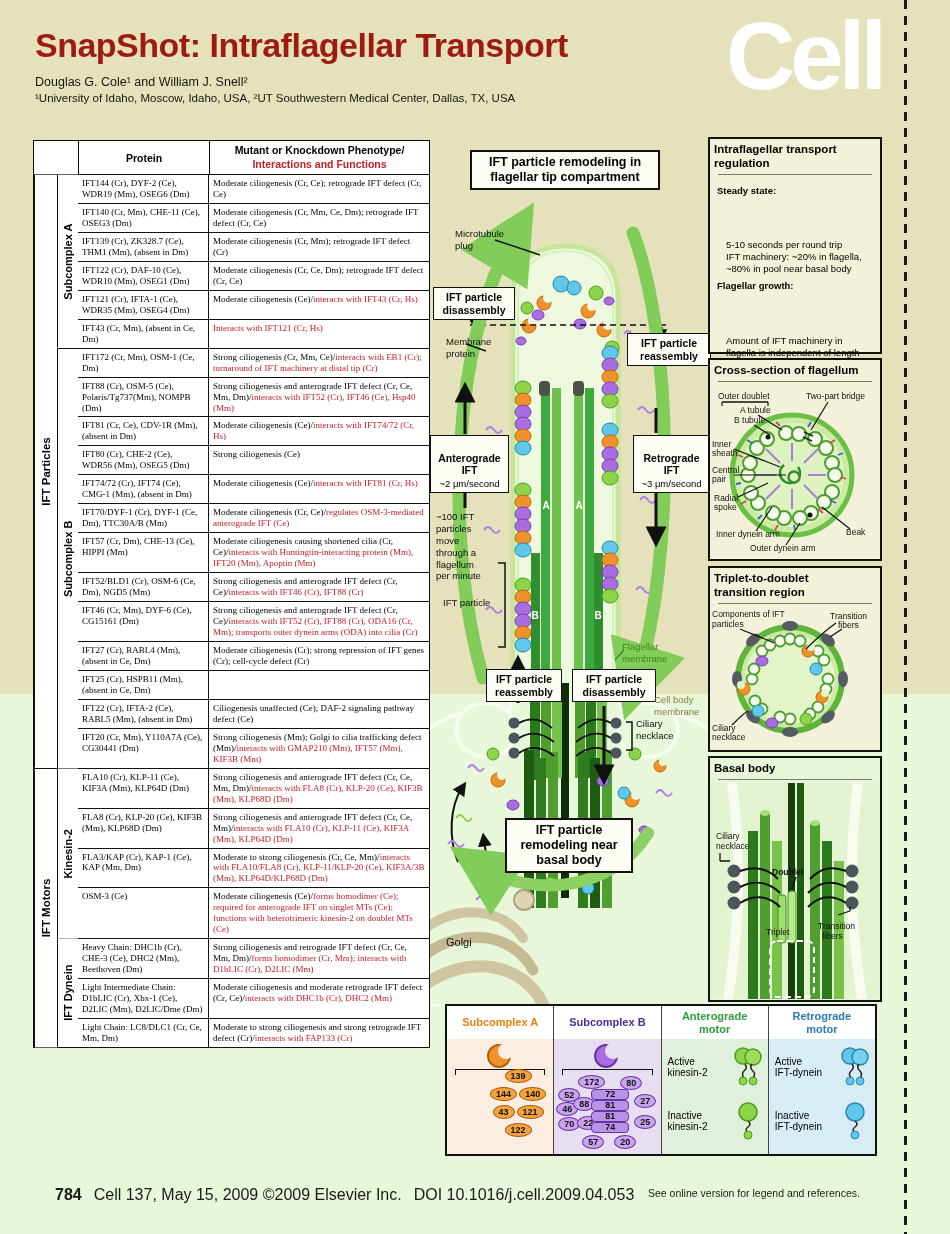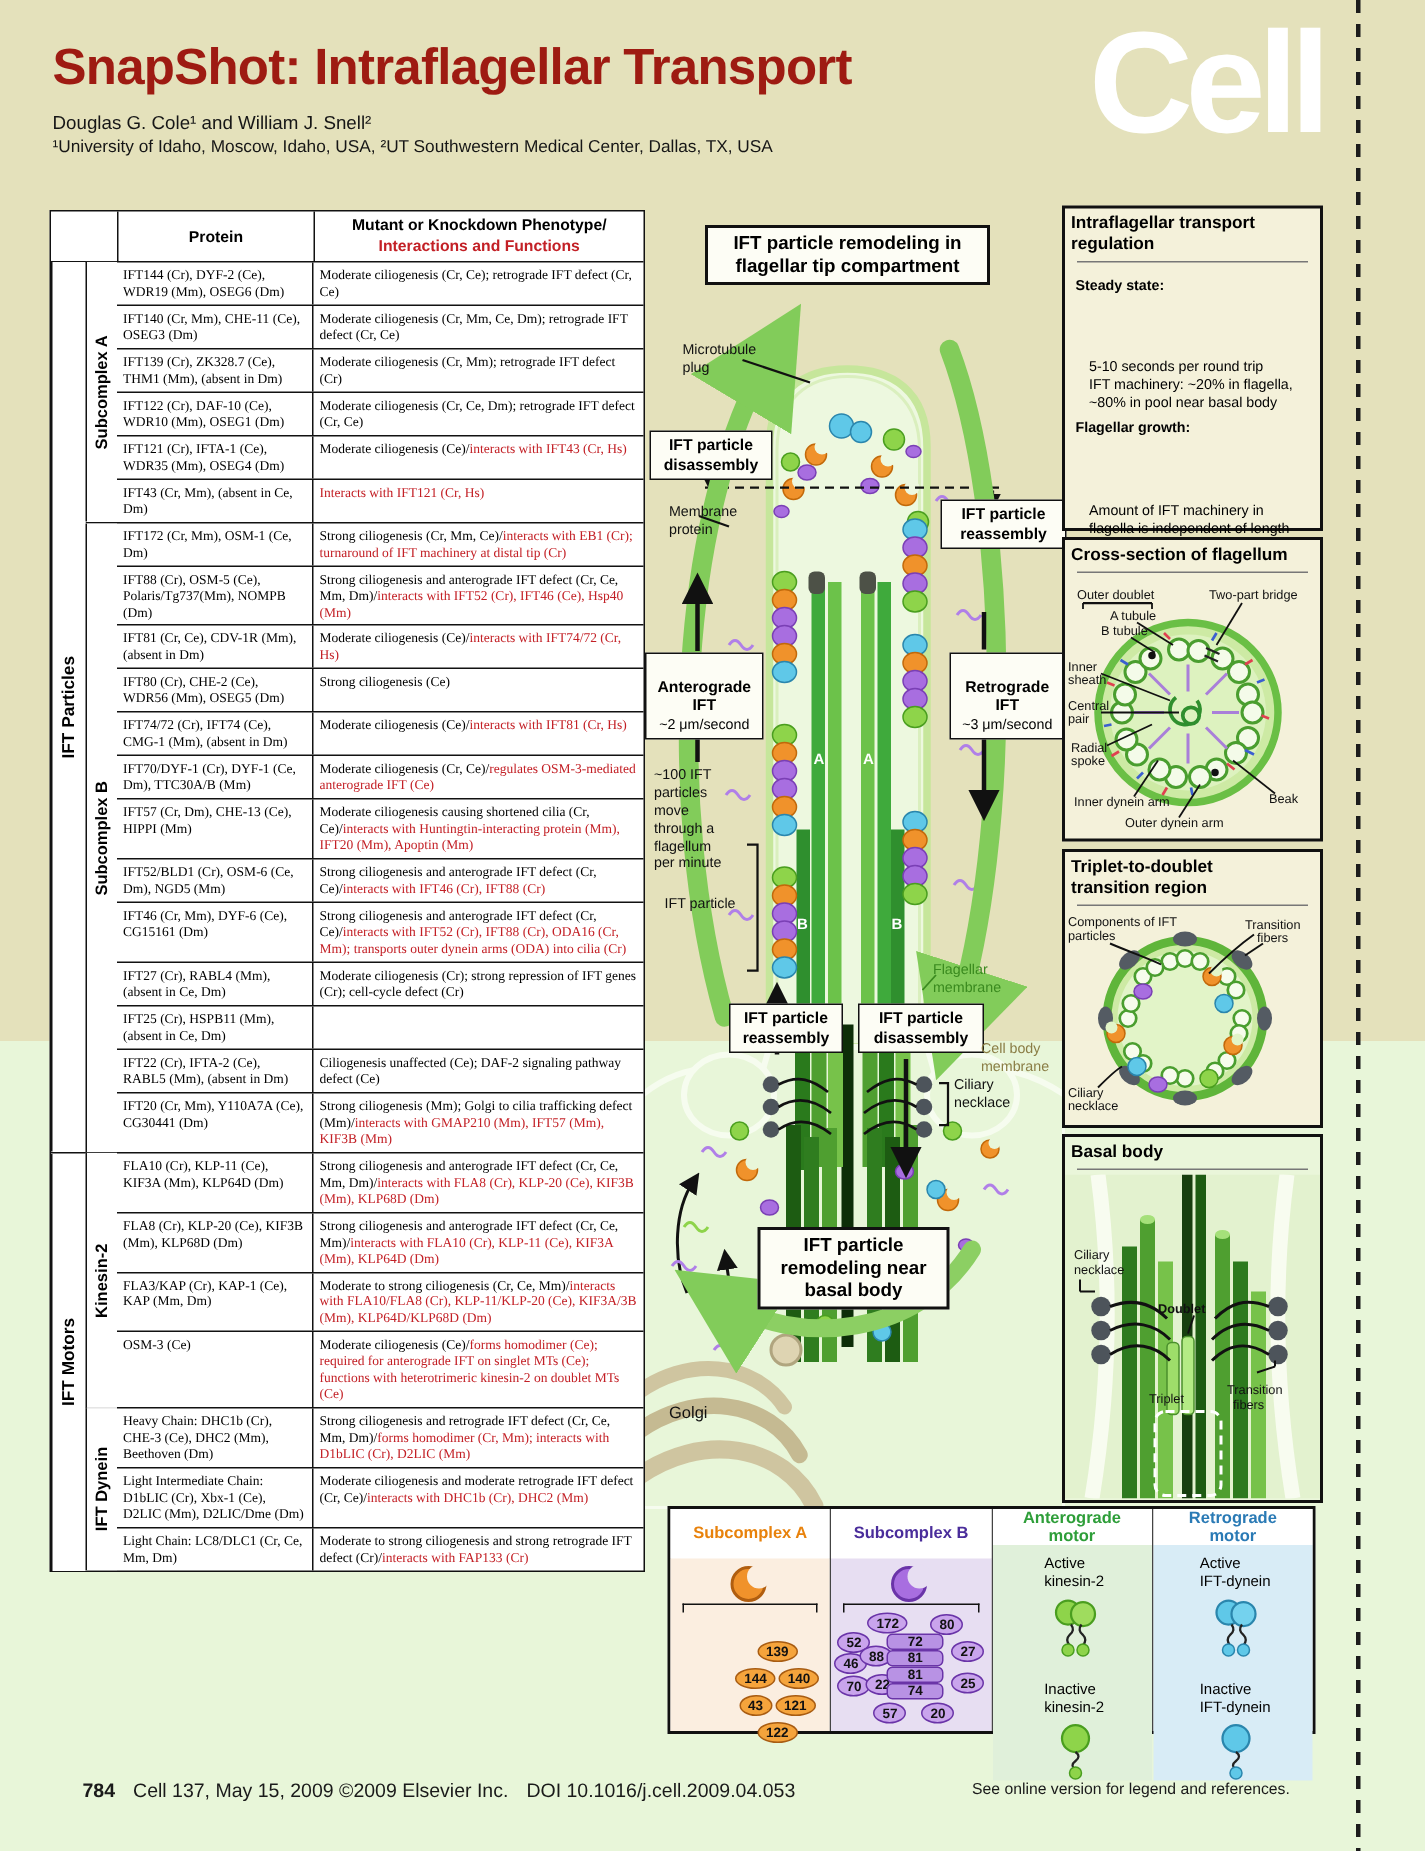--- a/index.html
+++ b/index.html
@@ -53,37 +53,37 @@
   .legend{position:absolute;left:445px;top:1004px;width:432px;height:152px;background:#fff;border:2.5px solid #111;
           box-sizing:border-box;display:flex;}
   .lcol{flex:1;display:flex;flex-direction:column;border-right:1px solid #444;}
   .lcol:last-child{border-right:none;}
   .lhead{height:33px;display:flex;align-items:center;justify-content:center;text-align:center;
          font-weight:bold;font-size:11px;line-height:1.1;white-space:pre-line;background:#fff;}
   .lbody{flex:1;position:relative;}
   .lbody.a{background:#fbeee0;} .lbody.b{background:#e7def2;} .lbody.c{background:#e0f0da;} .lbody.d{background:#d8ecf6;}
   .cres{position:absolute;left:50%;transform:translateX(-50%);top:2px;}
   .brkt{position:absolute;left:8px;right:8px;top:30px;height:5px;border:1.5px solid #111;border-bottom:none;}
-  .ovrows{position:absolute;left:0;right:0;top:52px;text-align:center;margin-left:36px;}
+  .ovrows{position:absolute;left:0;right:0;top:26px;text-align:center;margin-left:36px;}
   .oval,.bbar{display:inline-block;font-size:9px;font-weight:bold;color:#111;text-align:center;box-sizing:border-box;}
   .oval{background:#f5a43c;border:1.5px solid #a85c12;border-radius:50%;padding:1px 5px;margin:0 1px;}
   .oval.pb{background:#c9a4ec;border-color:#6a34a8;}
   .bclust{position:absolute;left:1px;top:36px;width:106px;height:76px;}
   .bclust .oval,.bclust .bbar{position:absolute;}
   .bbar{width:38px;height:11px;background:#b892e4;border:1.5px solid #6a34a8;border-radius:4px;line-height:8px;}
   .bi0{left:22px;top:0;} .bi1{left:64px;top:1px;}
   .bi2{left:2px;top:13px;} .bi3{left:0px;top:27px;} .bi4{left:17px;top:22px;}
   .bi5{left:36px;top:14px;} .bi6{left:78px;top:19px;}
   .bi7{left:36px;top:25px;} .bi8{left:2px;top:42px;} .bi9{left:21px;top:41px;}
   .bi10{left:36px;top:36px;} .bi11{left:78px;top:40px;}
   .bi12{left:36px;top:47px;} .bi13{left:26px;top:60px;} .bi14{left:58px;top:60px;}
-  .mrow{display:flex;align-items:center;gap:5px;margin:7px 3px 0 6px;flex-direction:column;}
+  .mrow{display:flex;align-items:center;gap:5px;margin:7px 3px 0 6px;}
   .mrow .mt{font-size:10px;line-height:1.15;white-space:pre-line;flex:1;}
   
-  .footer{position:absolute;left:55px;top:1186px;font-size:13px;color:#1a1a1a;display:flex;gap:12px;align-items:baseline;}
+  .footer{position:absolute;left:55px;top:1186px;font-size:16px;color:#1a1a1a;display:flex;gap:12px;align-items:baseline;}
   .footnote{position:absolute;left:648px;top:1187px;font-size:10.5px;color:#1a1a1a;}
   .gtext{color:#3a8a1f;}
   .tantext{color:#8a7d45;}
 </style>
 </head>
 <body>
 
 <div class="page">
   <div class="cellbg"></div>
 

